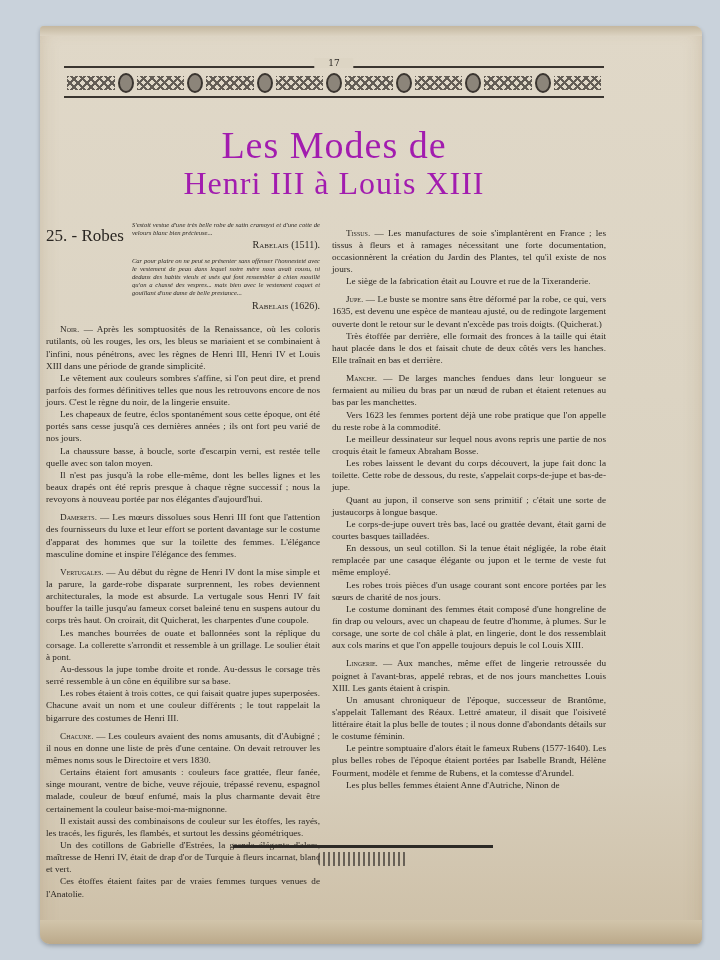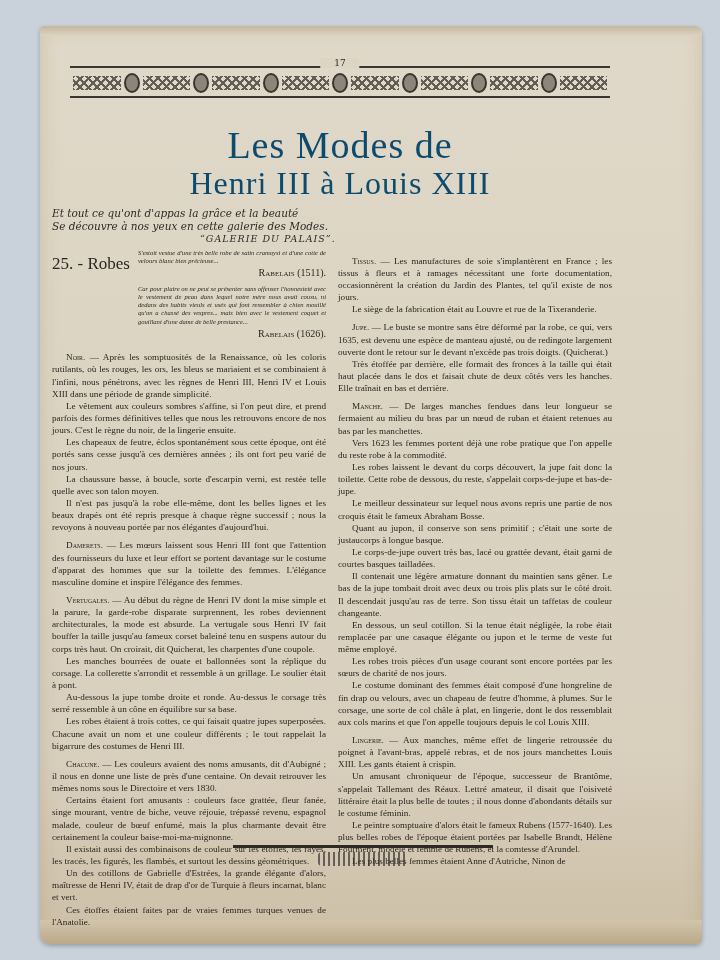--- a/index.html
+++ b/index.html
@@ -1,34 +1,34 @@
 <!DOCTYPE html>
 <html><head>
 <meta charset="utf-8">
 <style>
   html,body{margin:0;padding:0;}
   body{width:720px;height:960px;background:#c9d2db;position:relative;overflow:hidden;font-family:"DejaVu Serif",serif;}
   .paper{position:absolute;left:40px;top:26px;width:662px;height:918px;background:linear-gradient(180deg,#e0d8c8 0%,#dcd4c3 40%,#d8cfbd 80%,#cdbfa6 100%);border-radius:4px 8px 6px 10px;box-shadow:0 2px 4px rgba(0,0,0,.25), inset 0 0 18px rgba(150,120,80,.25);}
   .paper .edge-top{position:absolute;left:0;right:0;top:0;height:10px;background:linear-gradient(180deg,#c4b79f,#dcd3c2);border-radius:4px 8px 0 0;}
   .paper .edge-bottom{position:absolute;left:0;right:0;bottom:0;height:24px;background:linear-gradient(180deg,#d2c5ab,#bba98a);border-radius:0 0 6px 10px;}
-  .inner{position:absolute;left:70px;top:57px;width:540px;}
+  .inner{position:absolute;left:64px;top:57px;width:540px;}
   .header-ornament{position:relative;height:46px;}
   .rule{position:absolute;left:0;right:0;height:2px;background:#3a3530;}
   .rule.top{top:9px;}
   .rule.bot{top:39px;}
   .page-num{position:absolute;top:1px;left:50%;transform:translateX(-50%);font-size:9px;color:#2d2a26;background:#ddd5c4;padding:0 14px;font-family:"DejaVu Serif",serif;}
   .frieze{position:absolute;left:0;right:0;top:15px;height:22px;display:flex;justify-content:space-between;align-items:center;}
   .frieze .cameo{width:16px;height:20px;border-radius:50%;border:2px solid #3a3530;background:#8c857a;box-sizing:border-box;}
   .frieze .lace{flex:1;height:14px;margin:0 3px;background:repeating-linear-gradient(45deg,#3a3530 0 2px,transparent 2px 6px),repeating-linear-gradient(-45deg,#3a3530 0 2px,transparent 2px 6px);opacity:.75;}
-  .title{text-align:center;font-family:"Liberation Serif",serif;color:#0c4a6e;margin-top:22px;line-height:1.08;}
+  .title{text-align:center;font-family:"Liberation Serif",serif;color:#a21caf;margin-top:22px;line-height:1.08;}
   .title .l1{font-size:38px;letter-spacing:1px;}
   .title .l2{font-size:32px;letter-spacing:1px;}
   .epigraph{font-family:"DejaVu Serif",serif;font-style:italic;font-size:10.5px;color:#2d2a26;margin-top:6px;line-height:1.25;margin-left:-18px;}
   .epigraph .src{margin-left:148px;font-size:9.5px;letter-spacing:1px;}
-  .columns{display:flex;gap:12px;margin-top:4px;margin-left:-18px;width:560px;}
+  .columns{display:flex;gap:12px;margin-top:20px;margin-left:-18px;width:560px;}
   .col{flex:1;font-family:"Liberation Serif",serif;font-size:9.2px;line-height:1.32;color:#2a2622;text-align:justify;}
   .col p{margin:0;text-indent:14px;}
   .col p.gap{margin-top:6px;}
   .sc{font-variant:small-caps;}
   .section-head{display:flex;align-items:flex-start;gap:8px;margin-bottom:6px;}
   .section-head .num{font-family:"Liberation Serif",serif;font-size:17px;white-space:nowrap;margin-top:4px;}
   .quotes{font-size:6.6px;font-style:italic;line-height:1.25;flex:1;}
   .quotes .attr{text-align:right;font-style:normal;font-variant:small-caps;font-size:10px;margin:2px 0 5px;}
   .footer-ornament{position:absolute;left:233px;top:845px;width:260px;height:30px;}
   .footer-ornament .bar{height:3px;background:#2d2a26;width:100%;}
@@ -64,65 +64,59 @@
         <div class="lace"></div>
     </div>
     <div class="rule bot"></div>
   </div>
 
   <div class="title">
     <div class="l1">Les Modes de</div>
     <div class="l2">Henri III à Louis XIII</div>
   </div>
 
-  <div class="epigraph">
-    <div>Et tout ce qu'ont d'appas la grâce et la beauté</div>
-    <div>Se découvre à nos yeux en cette galerie des Modes.</div>
-    <div class="src">“GALERIE DU PALAIS”.</div>
-  </div>
 
   <div class="columns">
     <div class="col" id="leftcol">
       <div class="section-head">
         <span class="num">25. - Robes</span>
         <div class="quotes">
           <div>S'estoit vestue d'une très belle robe de satin cramoysi et d'une cotte de velours blanc bien précieuse...</div>
           <div class="attr">Rabelais (1511).</div>
           <div>Car pour plaire on ne peut se présenter sans offenser l'honnesteté avec le vestement de peau dans lequel notre mère nous avait cousu, ni dedans des habits vieuls et usés qui font ressembler à chien mouillé qu'on a chassé des vespres... mais bien avec le vestement coquet et gouillant d'une dame de belle prestance...</div>
           <div class="attr">Rabelais (1626).</div>
         </div>
       </div>
     <p class="gap"><span class="sc">Noir.</span><span> — Après les somptuosités de la Renaissance, où les coloris rutilants, où les rouges, les ors, les bleus se mariaient et se combinaient à l'infini, nous pénétrons, avec les règnes de Henri III, Henri IV et Louis XIII dans une période de grande simplicité.</span></p>
         <p><span>Le vêtement aux couleurs sombres s'affine, si l'on peut dire, et prend parfois des formes définitives telles que nous les retrouvons encore de nos jours. C'est le règne du noir, de la lingerie ensuite.</span></p>
         <p><span>Les chapeaux de feutre, éclos spontanément sous cette époque, ont été portés sans cesse jusqu'à ces dernières années ; ils ont fort peu varié de nos jours.</span></p>
         <p><span>La chaussure basse, à boucle, sorte d'escarpin verni, est restée telle quelle avec son talon moyen.</span></p>
         <p><span>Il n'est pas jusqu'à la robe elle-même, dont les belles lignes et les beaux drapés ont été repris presque à chaque règne successif ; nous la revoyons à nouveau portée par nos élégantes d'aujourd'hui.</span></p>
-        <p class="gap"><span class="sc">Damerets.</span><span> — Les mœurs laissent sous Henri III font que l'attention des fournisseurs du luxe et leur effort se portent davantage sur le costume d'apparat des hommes que sur la toilette des femmes. L'élégance masculine domine et inspire l'élégance des femmes.</span></p>
+        <p class="gap"><span class="sc">Damerets.</span><span> — Les mœurs dissolues sous Henri III font que l'attention des fournisseurs du luxe et leur effort se portent davantage sur le costume d'apparat des hommes que sur la toilette des femmes. L'élégance masculine domine et inspire l'élégance des femmes.</span></p>
         <p class="gap"><span class="sc">Vertugales.</span><span> — Au début du règne de Henri IV dont la mise simple et la parure, la garde-robe disparate surprennent, les robes deviennent architecturales, la mode est absurde. La vertugale sous Henri IV fait bouffer la taille jusqu'au fameux corset baleiné tenu en suspens autour du corps très haut. On croirait, dit Quicherat, les charpentes d'une coupole.</span></p>
         <p><span>Les manches bourrées de ouate et ballonnées sont la réplique du corsage. La collerette s'arrondit et ressemble à un grillage. Le soulier était à pont.</span></p>
         <p><span>Au-dessous la jupe tombe droite et ronde. Au-dessus le corsage très serré ressemble à un cône en équilibre sur sa base.</span></p>
         <p><span>Les robes étaient à trois cottes, ce qui faisait quatre jupes superposées. Chacune avait un nom et une couleur différents ; le tout rappelait la bigarrure des costumes de Henri III.</span></p>
         <p class="gap"><span class="sc">Chacune.</span><span> — Les couleurs avaient des noms amusants, dit d'Aubigné ; il nous en donne une liste de près d'une centaine. On devait retrouver les mêmes noms sous le Directoire et vers 1830.</span></p>
         <p><span>Certains étaient fort amusants : couleurs face grattée, fleur fanée, singe mourant, ventre de biche, veuve réjouie, trépassé revenu, espagnol malade, couleur de bœuf enfumé, mais la plus charmante devait être certainement la couleur baise-moi-ma-mignonne.</span></p>
         <p><span>Il existait aussi des combinaisons de couleur sur les étoffes, les rayés, les tracés, les figurés, les flambés, et surtout les dessins géométriques.</span></p>
         <p><span>Un des cotillons de Gabrielle d'Estrées, la grande élégante d'alors, maîtresse de Henri IV, était de drap d'or de Turquie à fleurs incarnat, blanc et vert.</span></p>
         <p><span>Ces étoffes étaient faites par de vraies femmes turques venues de l'Anatolie.</span></p>
       </div>
     <div class="col" id="rightcol">
         <p class="gap"><span class="sc">Tissus.</span><span> — Les manufactures de soie s'implantèrent en France ; les tissus à fleurs et à ramages nécessitant une forte documentation, occasionnèrent la création du Jardin des Plantes, tel qu'il existe de nos jours.</span></p>
         <p><span>Le siège de la fabrication était au Louvre et rue de la Tixeranderie.</span></p>
         <p class="gap"><span class="sc">Jupe.</span><span> — Le buste se montre sans être déformé par la robe, ce qui, vers 1635, est devenu une espèce de manteau ajusté, ou de redingote largement ouverte dont le retour sur le devant n'excède pas trois doigts. (Quicherat.)</span></p>
         <p><span>Très étoffée par derrière, elle formait des fronces à la taille qui était haut placée dans le dos et faisait chute de deux côtés vers les hanches. Elle traînait en bas et derrière.</span></p>
         <p class="gap"><span class="sc">Manche.</span><span> — De larges manches fendues dans leur longueur se fermaient au milieu du bras par un nœud de ruban et étaient retenues au bas par les manchettes.</span></p>
         <p><span>Vers 1623 les femmes portent déjà une robe pratique que l'on appelle du reste robe à la commodité.</span></p>
+        <p><span>Le meilleur dessinateur sur lequel nous avons repris une partie de nos croquis était le fameux Abraham Bosse.</span></p>
         <p><span>Les robes laissent le devant du corps découvert, la jupe fait donc la toilette. Cette robe de dessous, du reste, s'appelait corps-de-jupe et bas-de-jupe.</span></p>
-        <p><span>Le meilleur dessinateur sur lequel nous avons repris une partie de nos croquis était le fameux Abraham Bosse.</span></p>
         <p><span>Quant au jupon, il conserve son sens primitif ; c'était une sorte de justaucorps à longue basque.</span></p>
         <p><span>Le corps-de-jupe ouvert très bas, lacé ou grattée devant, était garni de courtes basques tailladées.</span></p>
-        <p><span>Il contenait une légère armature donnant du maintien sans gêner. Le bas de la jupe tombait droit avec deux ou trois plis plats sur le côté droit. Il descendait jusqu'au ras de terre. Son tissu était un taffetas de couleur changeante.</span></p>
         <p><span>En dessous, un seul cotillon. Si la tenue était négligée, la robe était remplacée par une casaque élégante ou jupon et le terme de veste fut même employé.</span></p>
         <p><span>Les robes trois pièces d'un usage courant sont encore portées par les sœurs de charité de nos jours.</span></p>
         <p><span>Le costume dominant des femmes était composé d'une hongreline de fin drap ou velours, avec un chapeau de feutre d'homme, à plumes. Sur le corsage, une sorte de col châle à plat, en lingerie, dont le dos ressemblait aux cols marins et que l'on appelle toujours depuis le col Louis XIII.</span></p>
         <p class="gap"><span class="sc">Lingerie.</span><span> — Aux manches, même effet de lingerie retroussée du poignet à l'avant-bras, appelé rebras, et de nos jours manchettes Louis XIII. Les gants étaient à crispin.</span></p>
         <p><span>Un amusant chroniqueur de l'époque, successeur de Brantôme, s'appelait Tallemant des Réaux. Lettré amateur, il disait que l'oisiveté littéraire était la plus belle de toutes ; il nous donne d'abondants détails sur le costume féminin.</span></p>
         <p><span>Le peintre somptuaire d'alors était le fameux Rubens (1577-1640). Les plus belles robes de l'époque étaient portées par Isabelle Brandt, Hélène Fourment, modèle et femme de Rubens, et la comtesse d'Arundel.</span></p>
         <p><span>Les plus belles femmes étaient Anne d'Autriche, Ninon de</span></p>
       </div>
   </div>
 </div>

